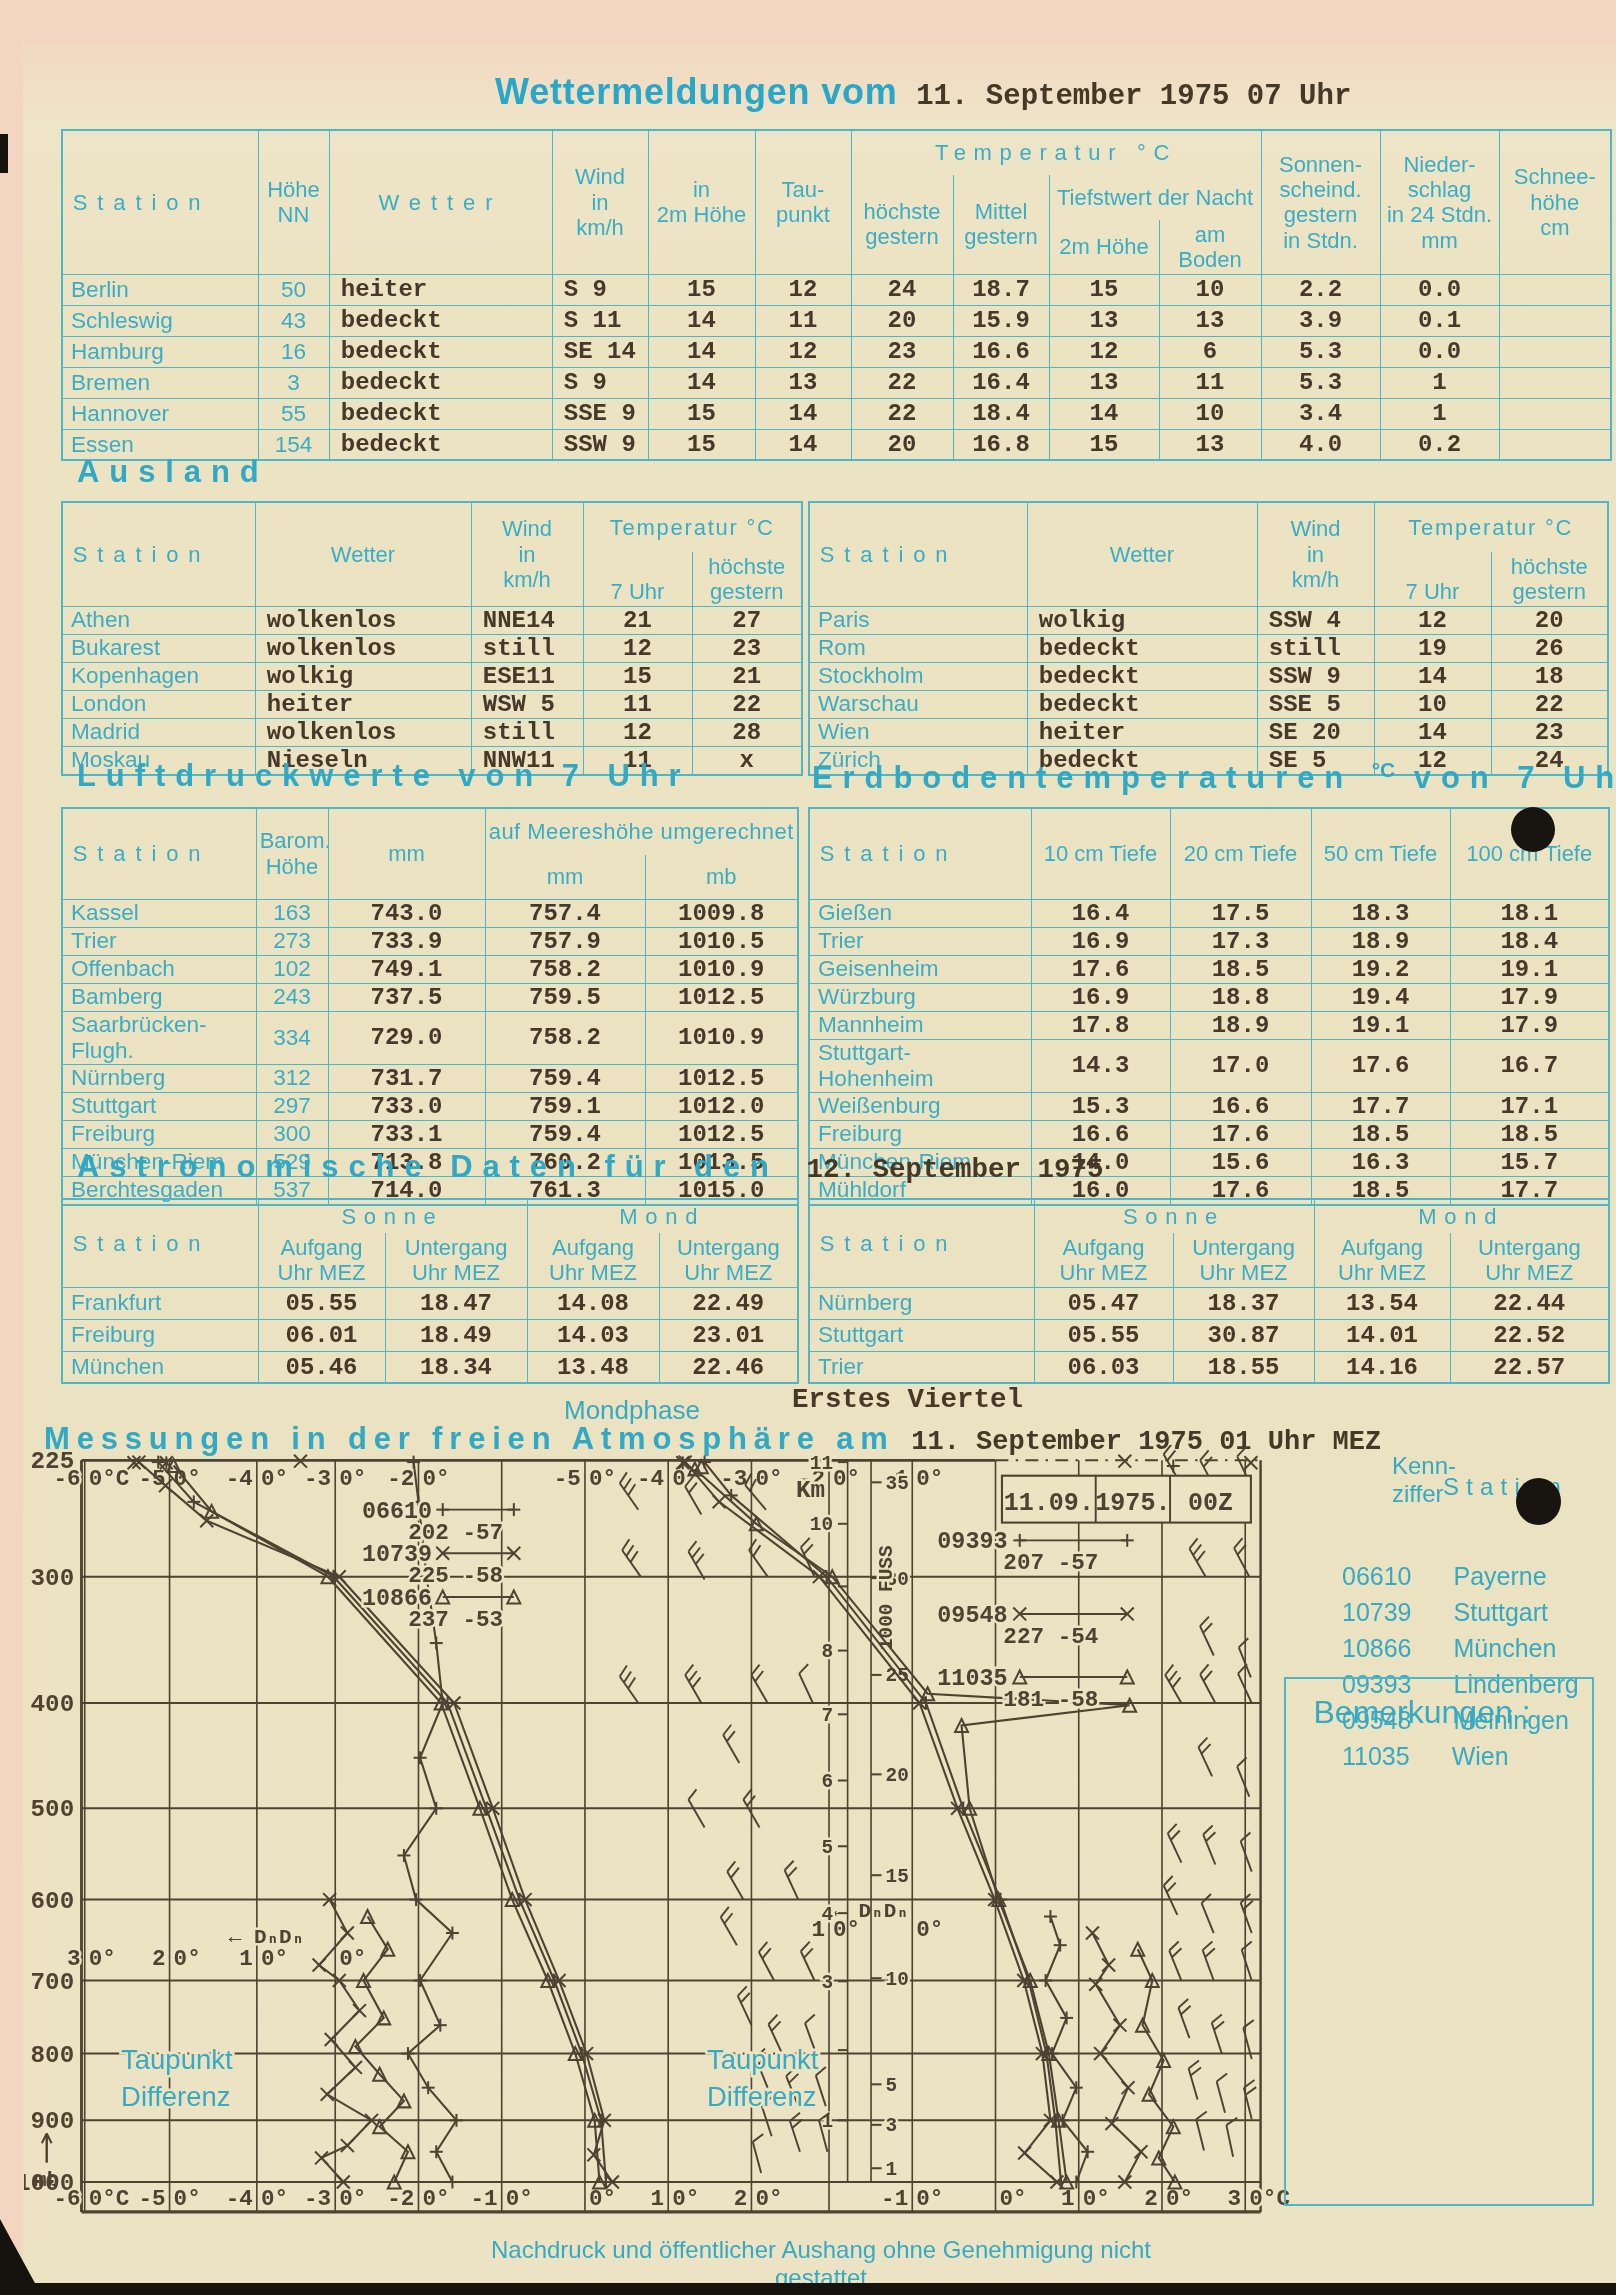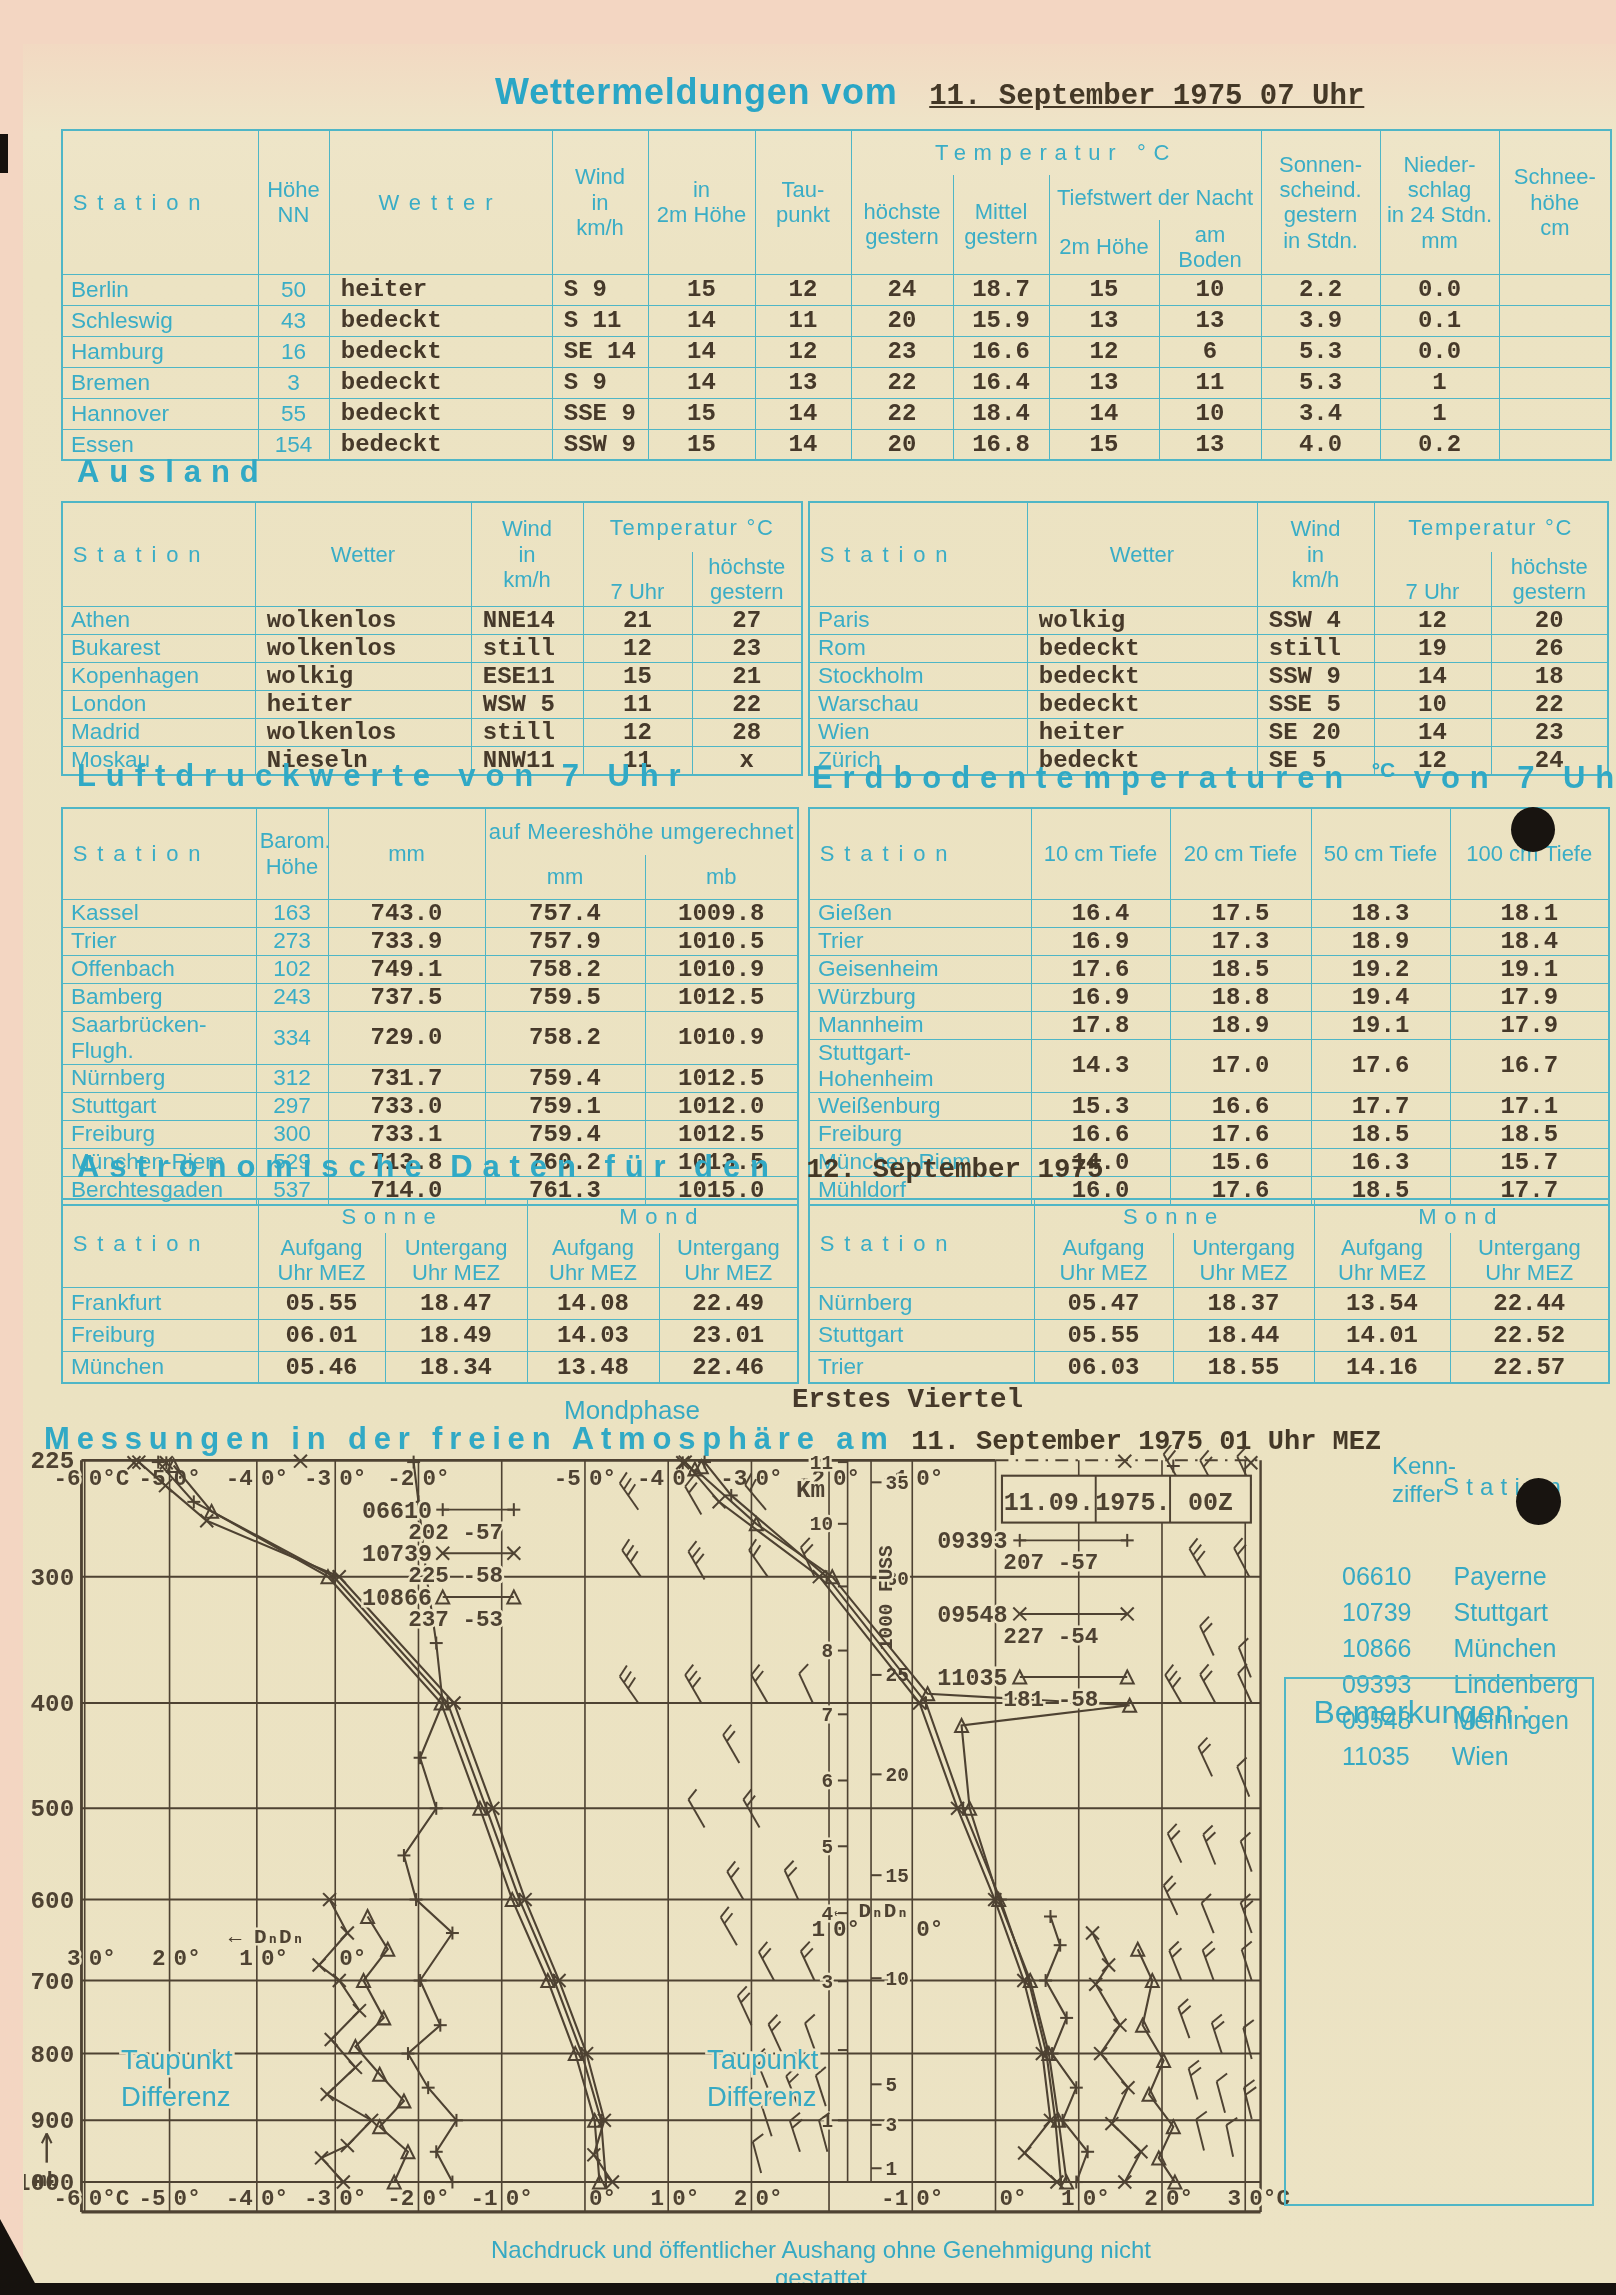--- a/index.html
+++ b/index.html
@@ -35,21 +35,21 @@
   #chart{position:absolute;left:24px;top:1445px;}
 </style>
 </head>
 <body>
 <div id="page">
 
 <div id="sheet"></div>
 
 <div class="abs" style="left:495px;top:71px;white-space:nowrap;">
   <span class="title-blue">Wettermeldungen vom</span>
-  <span class="title-mono" style="margin-left:28px;text-decoration:underline;">11. September 1975  07 Uhr</span>
+  <span class="title-mono" style="margin-left:15px;">11. September 1975  07 Uhr</span>
 </div>
 
 <table id="t-weather" style="left:61px;top:129px;width:1548px;">
   <colgroup>
         <col style="width:196px">
         <col style="width:71px">
         <col style="width:223px">
         <col style="width:96px">
         <col style="width:107px">
         <col style="width:96px">
@@ -610,21 +610,21 @@
         <tr style="height: 32px;">
           <td class="st">Nürnberg</td>
           <td class="num">05.47</td>
           <td class="num">18.37</td>
           <td class="num">13.54</td>
           <td class="num">22.44</td>
         </tr>
         <tr style="height: 32px;">
           <td class="st">Stuttgart</td>
           <td class="num">05.55</td>
-          <td class="num">18.44</td>
+          <td class="num">30.87</td>
           <td class="num">14.01</td>
           <td class="num">22.52</td>
         </tr>
         <tr style="height: 32px;">
           <td class="st">Trier</td>
           <td class="num">06.03</td>
           <td class="num">18.55</td>
           <td class="num">14.16</td>
           <td class="num">22.57</td>
         </tr>

